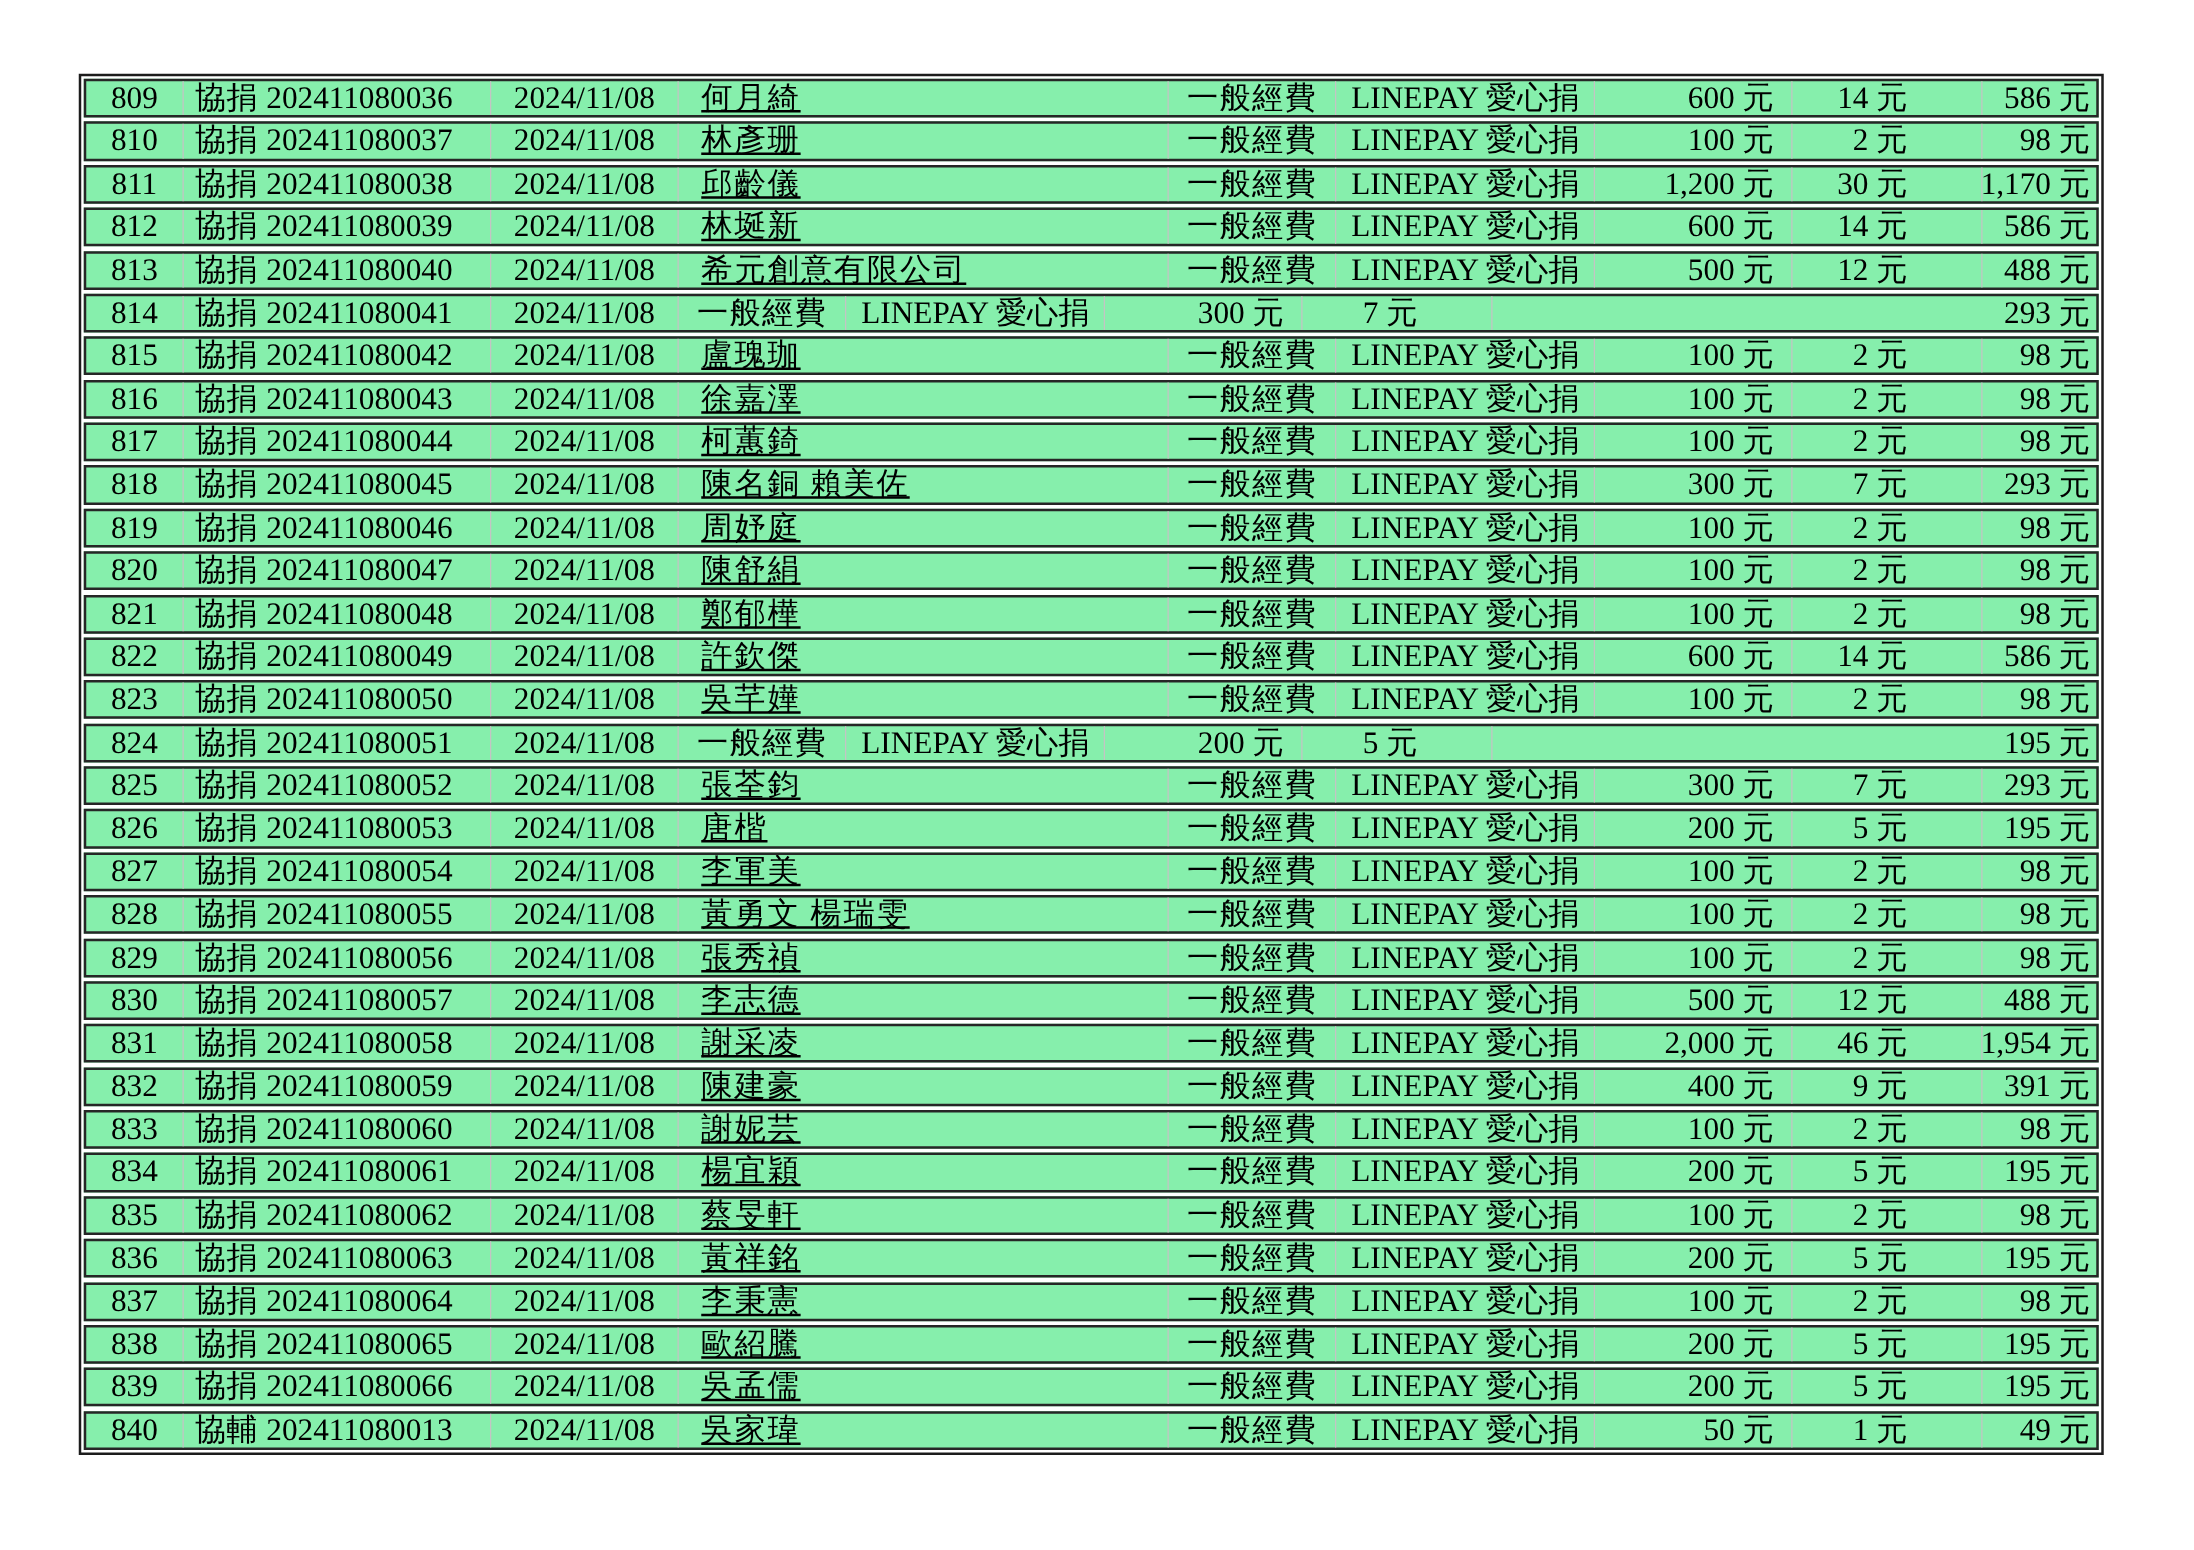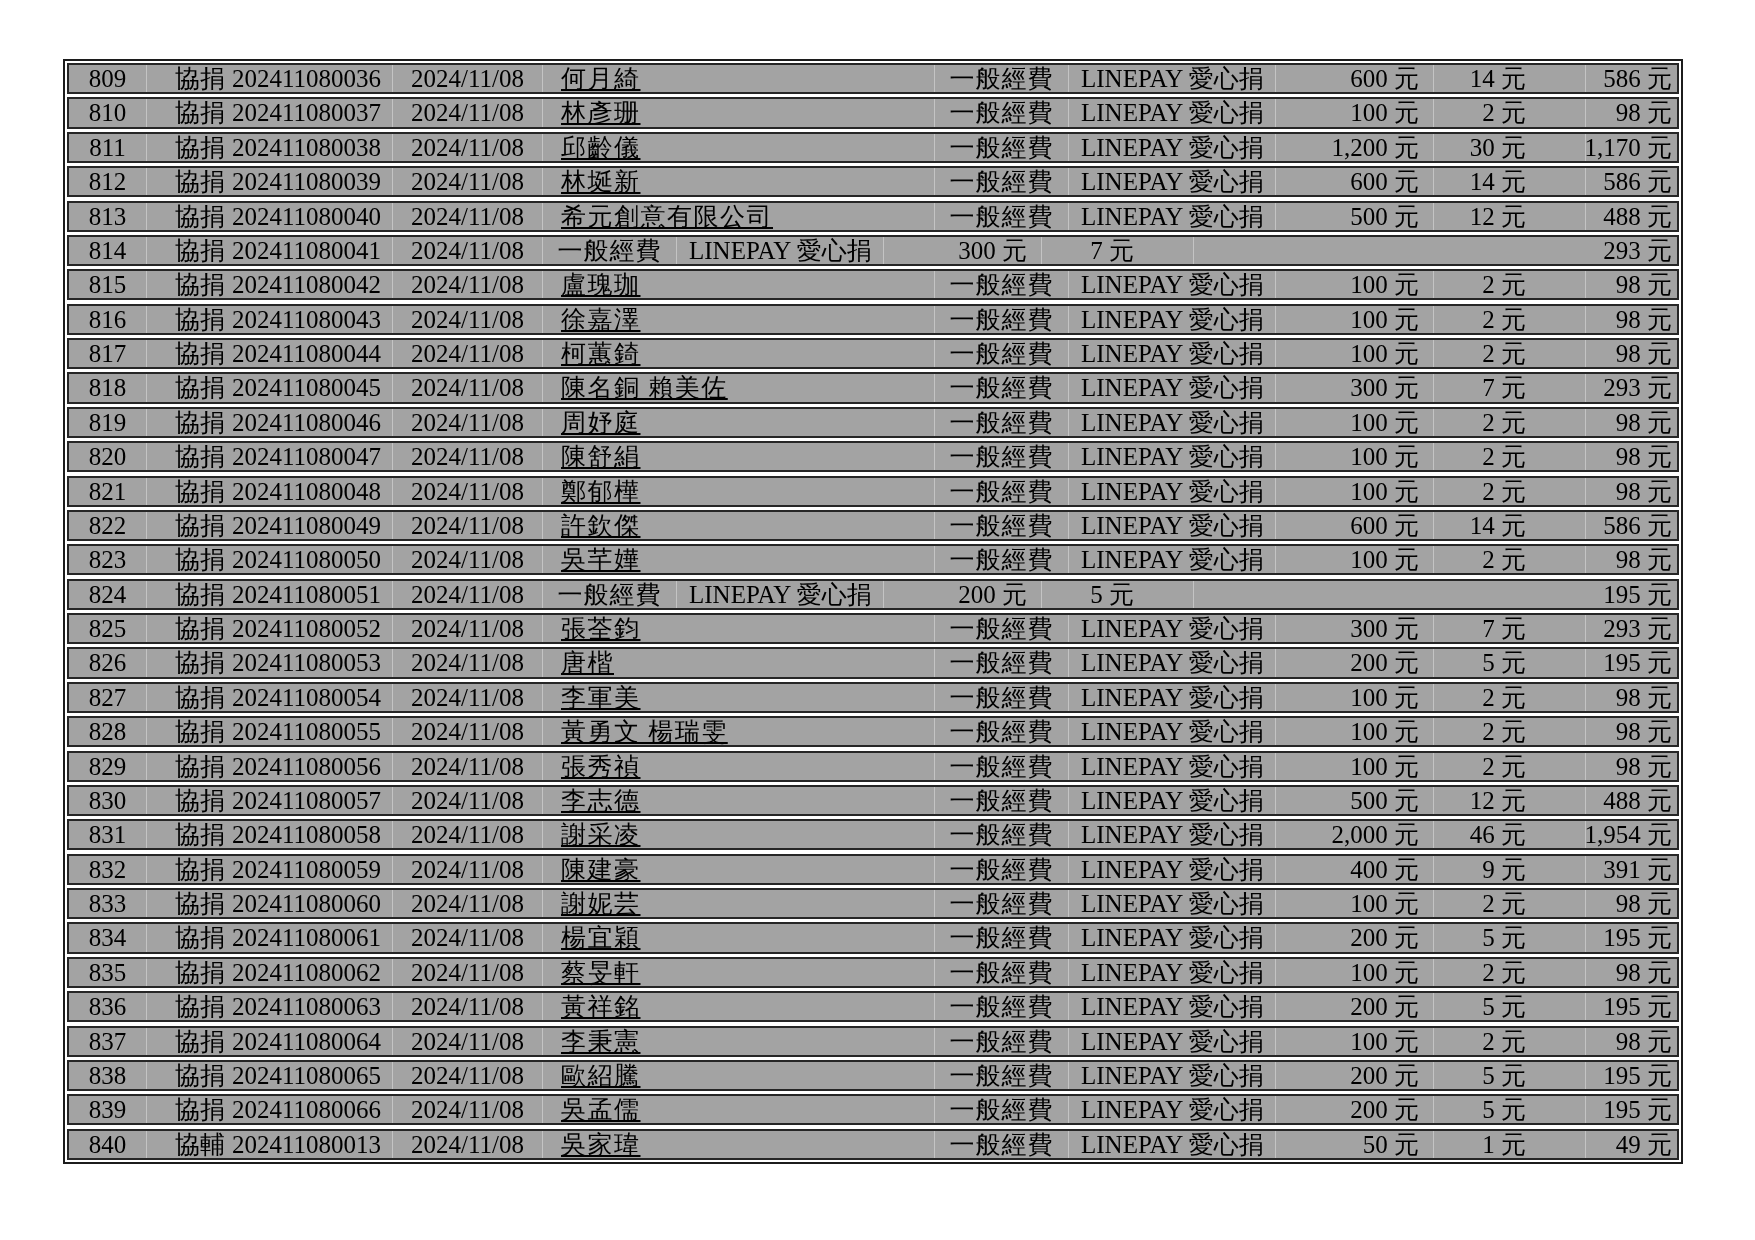--- a/index.html
+++ b/index.html
@@ -9,30 +9,30 @@
     overflow:hidden;
   }
   .table-wrap{
     position:absolute;left:63px;top:59px;width:1620px;
     border:2px solid #1c1c1c;padding:2px;box-sizing:border-box;
     background:#fff;
   }
   .row{
     display:flex;align-items:stretch;height:27.2px;
     border:2px solid #262626;margin-bottom:3.2px;
-    font-size:25px;line-height:27px;white-space:nowrap;background:#a3a3a3;
+    font-size:25px;line-height:27px;white-space:nowrap;background:#86efac;
   }
   .row:last-child{margin-bottom:0;}
   .c{
     display:flex;align-items:center;box-sizing:border-box;
     border-left:1px solid #c4c4c4;overflow:hidden;flex:0 0 auto;
   }
   .c:first-child{border-left:none;}
   .c1{width:77px;justify-content:center;}
-  .c2{width:246px;justify-content:flex-start;padding-left:28px;}
+  .c2{width:246px;justify-content:flex-start;padding-left:9px;}
   .c2 .id{margin-left:7px;}
   .c3{width:150px;justify-content:center;}
   .c4{width:392px;justify-content:flex-start;padding-left:18px;letter-spacing:1.5px;text-decoration:underline;}
   .c5{width:134px;justify-content:center;letter-spacing:1px;}
   .c6{width:207px;justify-content:flex-start;padding-left:12px;}
   .c7{width:158px;justify-content:flex-end;padding-right:14px;}
   .c8{width:110px;justify-content:flex-end;padding-right:17px;}
   .c9{flex:1 1 auto;justify-content:flex-end;padding-right:5px;margin-left:42px;}
 </style>
 </head>

